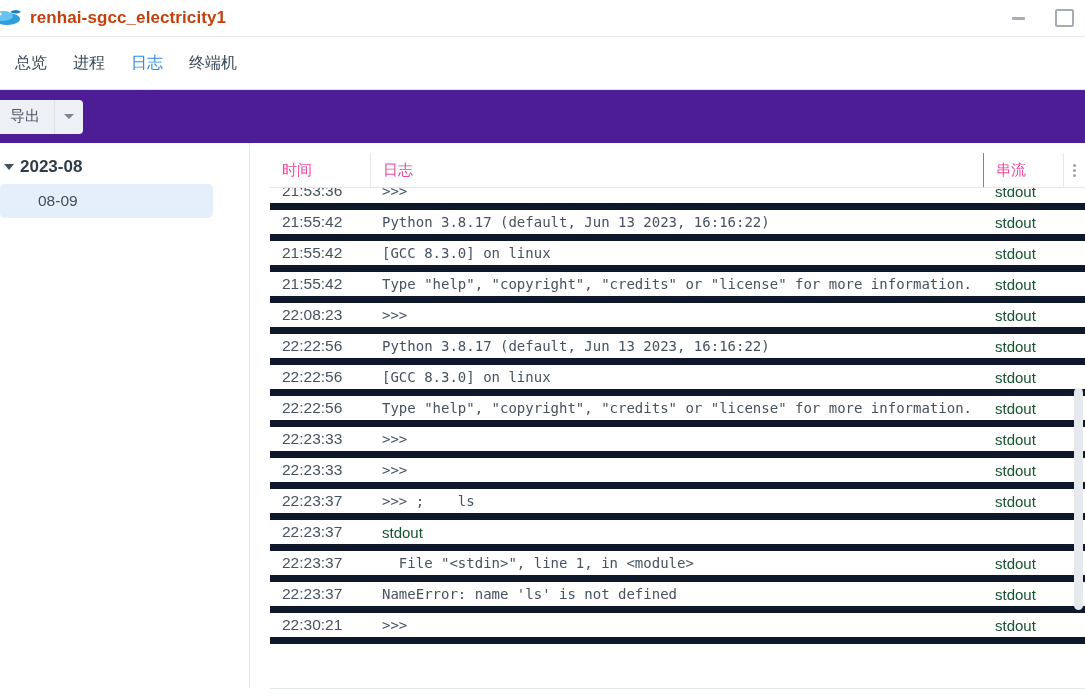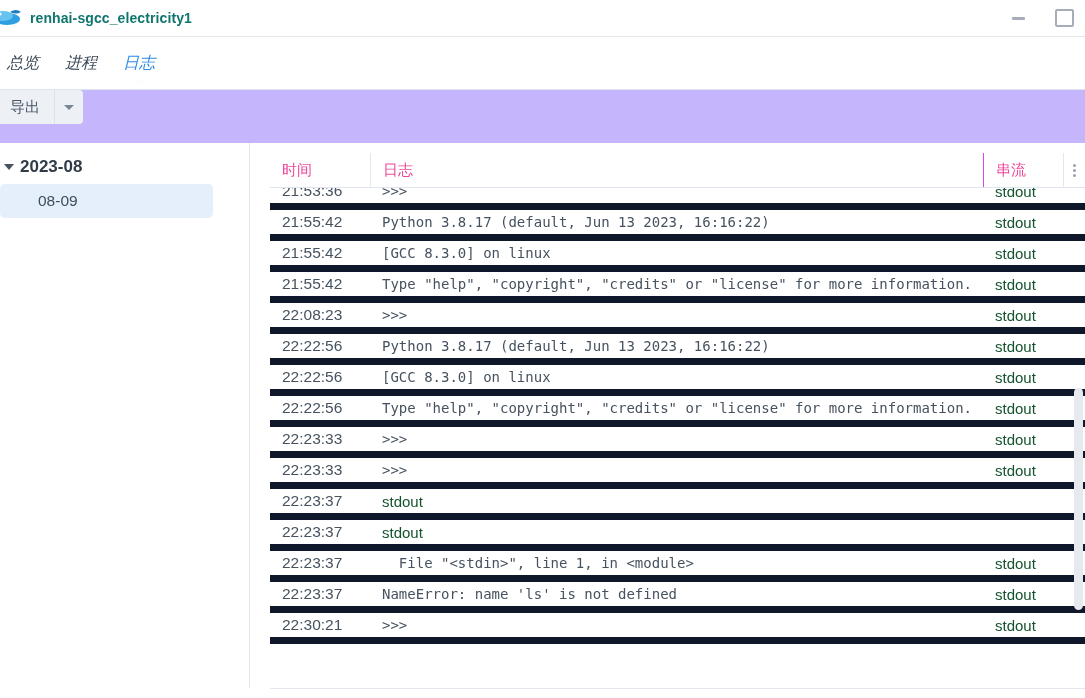--- a/index.html
+++ b/index.html
@@ -29,24 +29,24 @@
   .app-icon {
     position: absolute;
     left: -6px;
     top: 2px;
     width: 30px;
     height: 30px;
     overflow: hidden;
   }
   .app-title {
     margin-left: 30px;
-    font-size: 14px;
+    font-size: 17px;
     font-weight: bold;
     letter-spacing: .1px;
-    color: #0f766e;
+    color: #c2410c;
     white-space: nowrap;
   }
   .win-buttons {
     position: absolute;
     right: 8px;
     top: 0;
     height: 36px;
     display: flex;
     align-items: center;
     gap: 20px;
@@ -72,22 +72,21 @@
     border-radius: 2px;
   }
 
   
   .tabbar {
     position: relative;
     height: 52px;
     background: #ffffff;
     display: flex;
     align-items: flex-start;
-    padding-left: 0px;
-    font-style: italic;
+    padding-left: 8px;
   }
   .tab {
     position: relative;
     font-size: 16px;
     color: #3c4a58;
     padding: 0 13px;
     height: 52px;
     line-height: 52px;
     cursor: default;
     white-space: nowrap;
@@ -114,23 +113,24 @@
     width: 0; height: 0;
     border-left: 11px solid transparent;
     border-right: 11px solid transparent;
     border-bottom: 10px solid #dfe5ec;
   }
 
   
   .toolbar {
     position: relative;
     height: 53px;
-    background: #c4b5fd;
+    background: #4c1d95;
     border-top: 1px solid #dfe5ec;
     display: flex;
+    align-items: center;
   }
   .export-group {
     display: flex;
     align-items: stretch;
     height: 34px;
     background: #edf1f6;
     border-radius: 4px;
     margin-left: -12px;
     overflow: hidden;
     cursor: default;
@@ -376,20 +376,23 @@
 <div class="tabbar">
   <div class="tab">
     <span>总览</span>
   </div>
   <div class="tab">
     <span>进程</span>
   </div>
   <div class="tab active">
     <span>日志</span>
   </div>
+  <div class="tab">
+    <span>终端机</span>
+  </div>
 </div>
 
 <div class="toolbar">
   <div class="export-group">
     <span class="export-label">导出</span>
     <span class="export-caret">
       <span class="caret-down"></span>
     </span>
   </div>
 
@@ -496,20 +499,21 @@
             <div class="cell c-menu"></div>
           </div>
           <div class="row">
             <div class="cell c-time">22:23:33</div>
             <div class="cell c-log">&gt;&gt;&gt;</div>
             <div class="cell c-stream">stdout</div>
             <div class="cell c-menu"></div>
           </div>
           <div class="row">
             <div class="cell c-time">22:23:37</div>
+            <div class="cell c-log">&gt;&gt;&gt; ;    ls</div>
             <div class="cell c-stream">stdout</div>
             <div class="cell c-menu"></div>
           </div>
           <div class="row">
             <div class="cell c-time">22:23:37</div>
             <div class="cell c-stream">stdout</div>
             <div class="cell c-menu"></div>
           </div>
           <div class="row">
             <div class="cell c-time">22:23:37</div>

